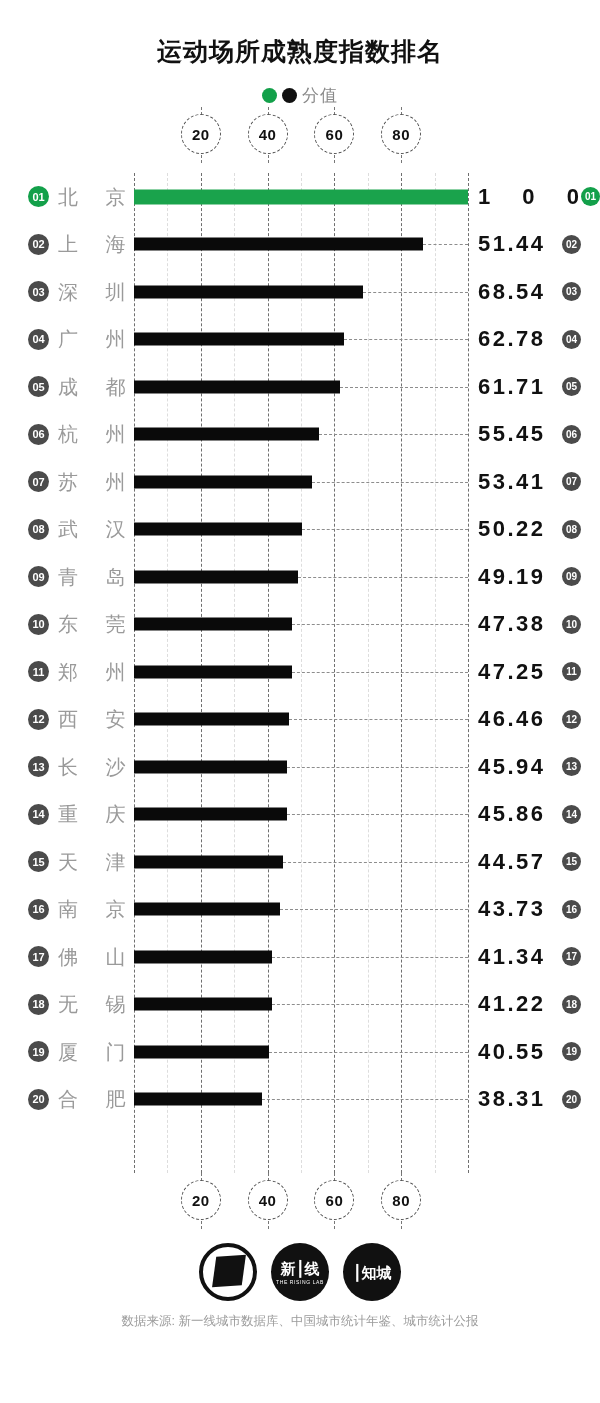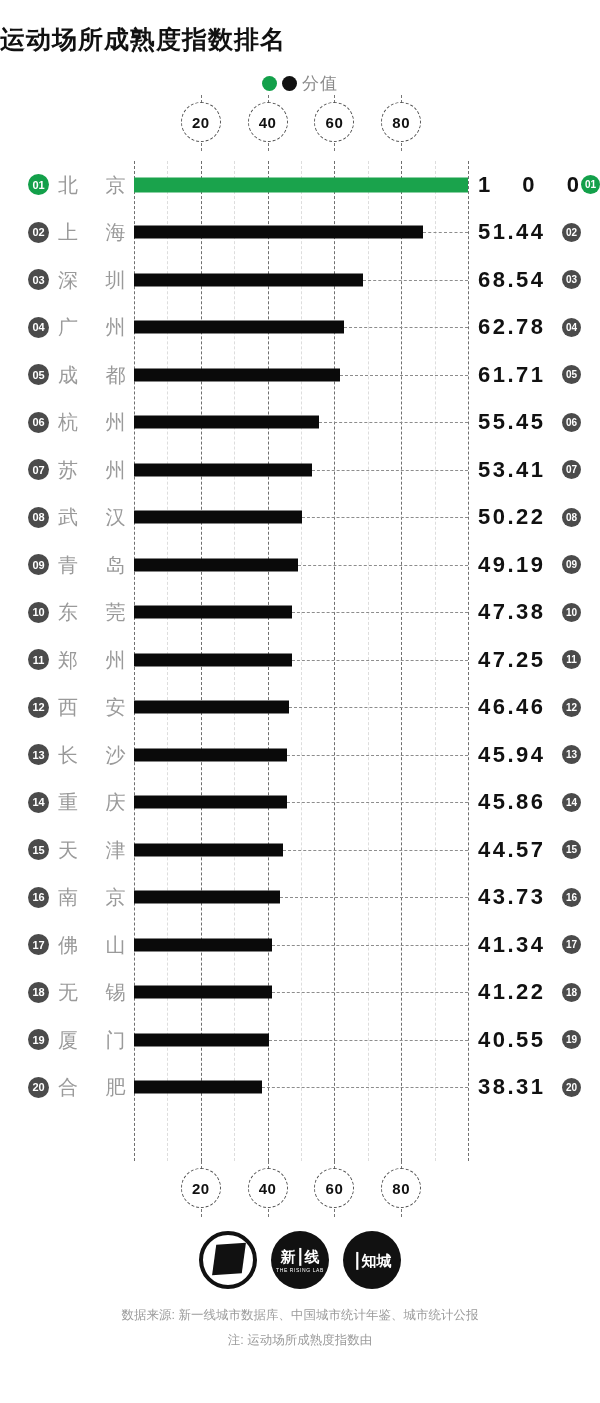--- a/index.html
+++ b/index.html
@@ -9,21 +9,21 @@
     font-family: "Liberation Sans", "DejaVu Sans", sans-serif;
   }
   body {
     width: 600px;
     height: 1403px;
     position: relative;
     overflow: hidden;
   }
 
   
-  .header { padding-top: 22px; }
+  .header { padding-top: 34px; text-align: center; }
   .chart-title {
     font-size: 25px;
     font-weight: bold;
     color: #111111;
     letter-spacing: 1px;
     line-height: 34px;
   }
   .legend {
     margin-top: 16px;
     display: flex;
@@ -220,21 +220,21 @@
     display: flex;
     flex-direction: column;
     align-items: center;
     justify-content: center;
   }
   .logo-cn { font-size: 15px; font-weight: bold; letter-spacing: 0px; line-height: 17px; }
   .logo-en { font-size: 5px; letter-spacing: 0.6px; margin-top: 2px; }
 
   
   .footer {
-    margin-top: 14px;
+    margin-top: 8px;
     text-align: center;
     color: #9b9b9b;
     font-size: 12.5px;
     line-height: 25px;
   }
 </style>
 </head>
 <body>
 
 <div class="header">
@@ -605,15 +605,14 @@
   </div>
   <div class="logo">
     <div class="logo-circle">
       <span class="logo-cn">⎮知城</span>
     </div>
   </div>
 </div>
 
 <div class="footer">
   <div>数据来源: 新一线城市数据库、中国城市统计年鉴、城市统计公报</div>
-  <div>注: 运动场所成熟度指数由</div>
 
 </div>
 
 </body></html>

